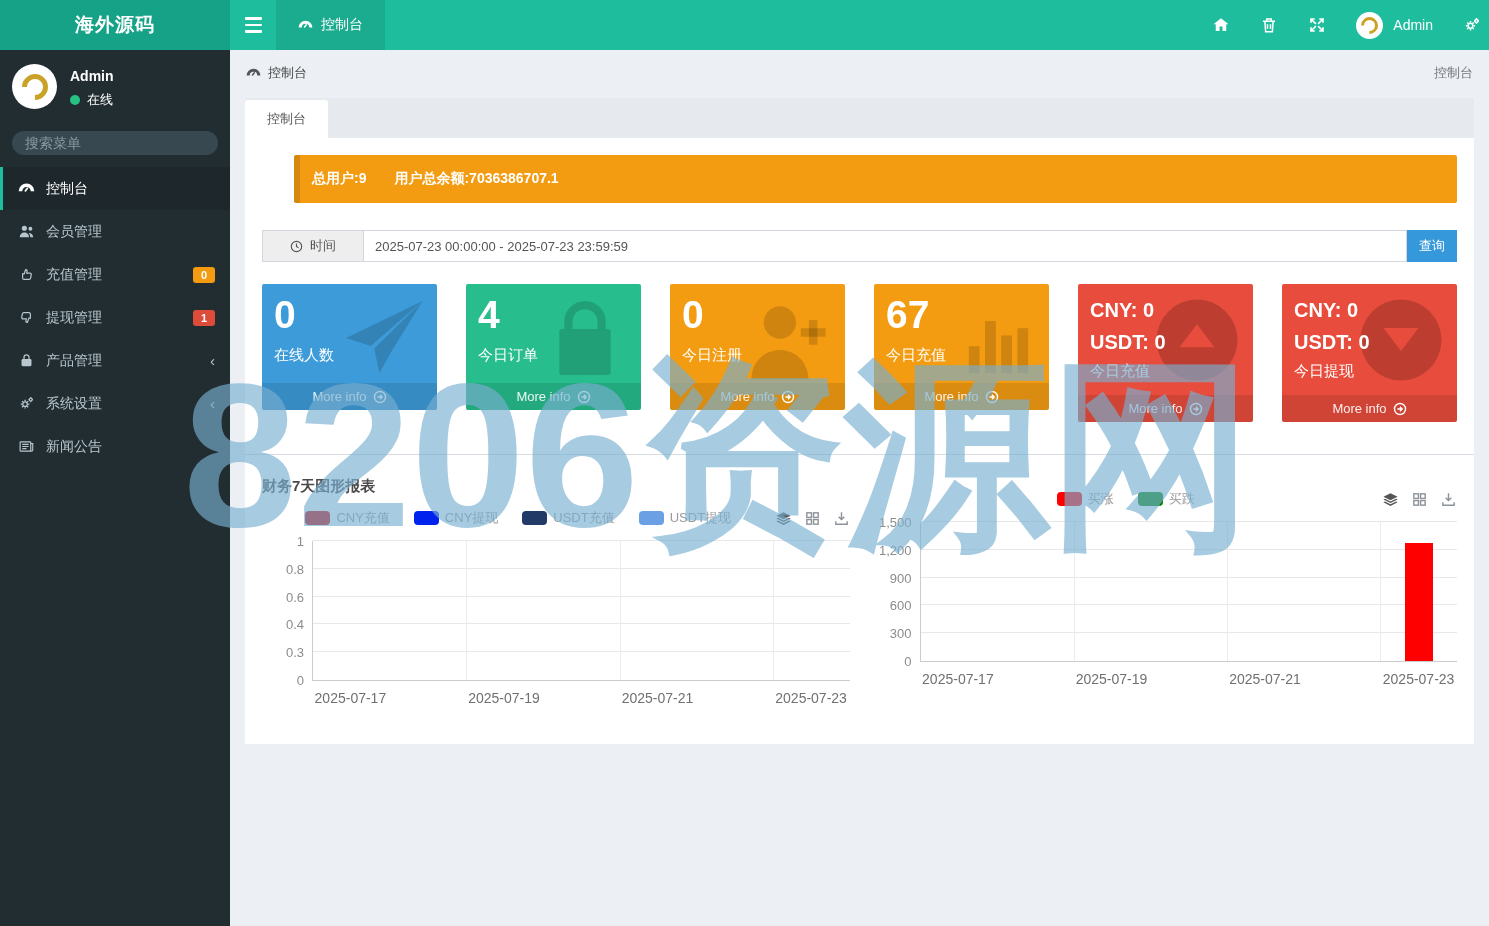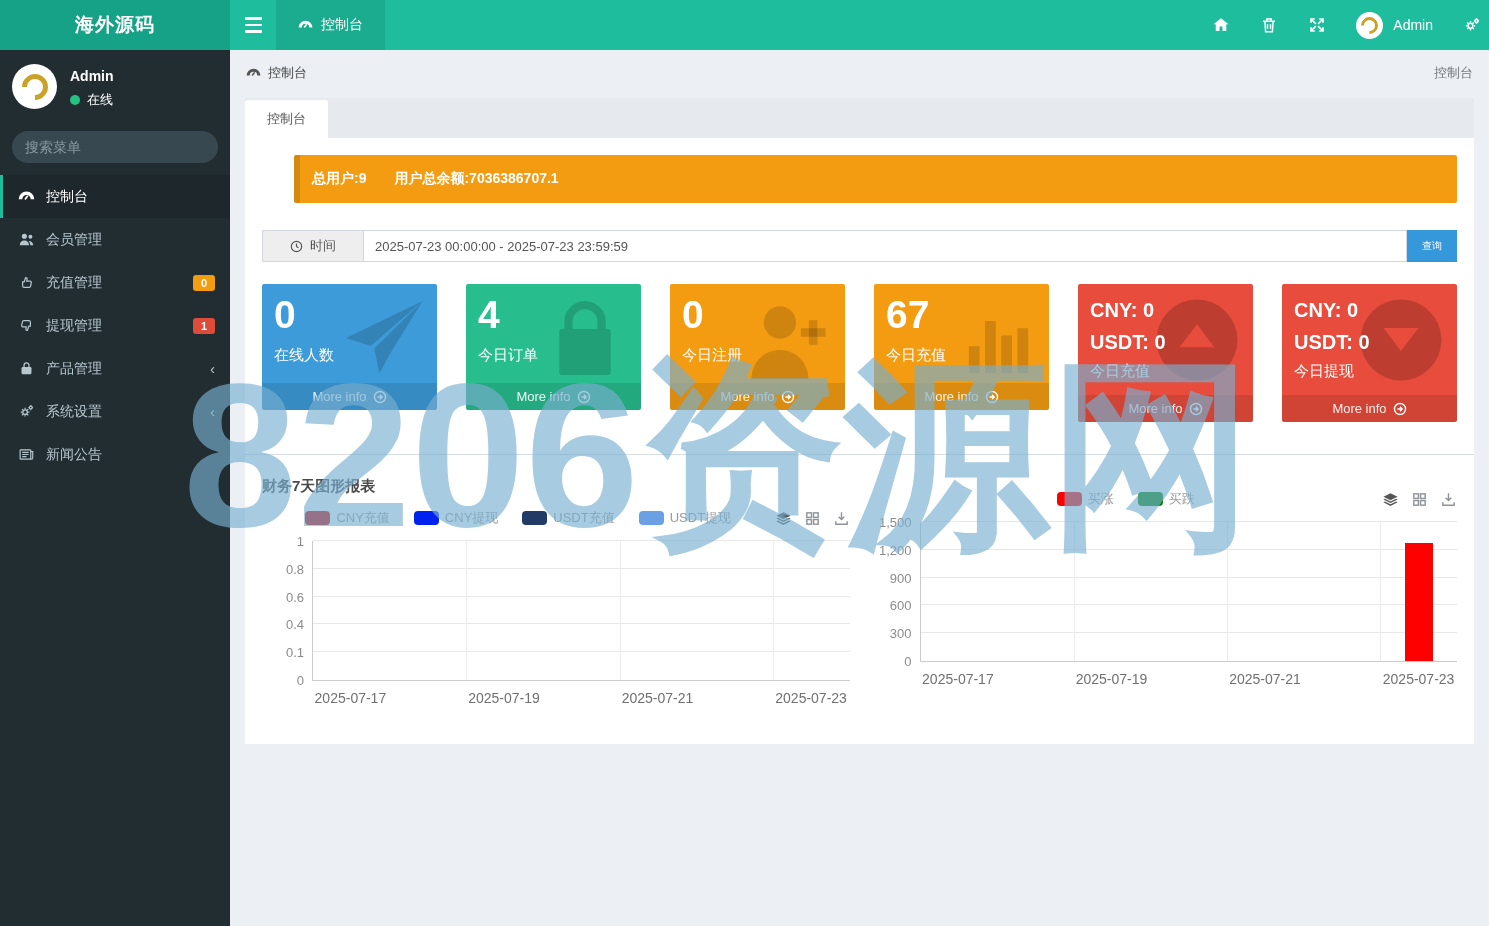--- a/index.html
+++ b/index.html
@@ -24,21 +24,21 @@
   .nav-user-name { font-size:14px; }
 
   
   .sidebar { position:fixed; top:50px; left:0; width:230px; bottom:0; background:#222d32; z-index:20; }
   .user-panel { display:flex; gap:13px; padding:14px 12px 16px; align-items:flex-start; }
   .user-avatar { width:45px; height:45px; border-radius:50%; background:#fff; display:flex; align-items:center; justify-content:center; flex:none; }
   .user-avatar-inner { width:26px; height:26px; border-radius:50%; border:5px solid #c9a227; border-left-color:transparent; transform:rotate(-45deg); }
   .user-name { color:#fff; font-weight:bold; font-size:14px; margin-top:4px; }
   .user-status { display:flex; align-items:center; gap:7px; color:#fff; font-size:13px; margin-top:7px; }
   .status-dot { width:10px; height:10px; border-radius:50%; background:#26c281; }
-  .sidebar-search { margin:6px 12px 12px; background:#374850; border-radius:16px; height:32px;
+  .sidebar-search { margin:6px 12px 12px; background:#374850; border-radius:16px; height:24px;
                     display:flex; align-items:center; padding:0 13px; }
   .sidebar-search input { flex:1; background:transparent; border:none; outline:none; color:#cfd8dc; font-size:14px; }
   .sidebar-search input::placeholder { color:#8a9aa3; }
   .search-ic { width:15px; height:15px; color:#8a9aa3; cursor:pointer; }
   .menu { list-style:none; }
   .menu li { height:43px; display:flex; align-items:center; gap:11px; padding:0 15px; color:#b8c7ce;
              font-size:14px; cursor:pointer; border-left:3px solid transparent; }
   .menu li.active { background:#1e282c; color:#fff; border-left-color:#1ebd9e; }
   .mi { width:17px; height:17px; flex:none; }
   .badge { margin-left:auto; min-width:22px; text-align:center; padding:2px 6px; border-radius:3px;
@@ -59,21 +59,21 @@
   .pane { background:#fff; padding:17px 17px 34px; }
 
   .alert-bar { background:#f39c12; border-left:6px solid #d4880c; color:#fff; font-weight:bold;
                font-size:14px; padding:15px 12px; display:flex; gap:28px; border-radius:2px;margin-left:32px; }
 
   .filter-row { margin-top:27px; display:flex; height:32px; }
   .addon { border:1px solid #d2d6de; border-right:none; background:#eee; color:#555; padding:0 27px;
            display:flex; align-items:center; gap:7px; font-size:13px; }
   .addon-ic { width:13px; height:13px; color:#555; }
   .filter-input { flex:1; border:1px solid #d2d6de; padding:0 11px; font-size:13px; color:#555; outline:none; }
-  .btn-search { width:50px; border:none; color:#fff; font-size:10px; cursor:pointer; }
+  .btn-search { width:50px; border:none; color:#fff; font-size:13px; cursor:pointer; }
 
   
   .stats { margin-top:22px; display:grid; grid-template-columns:repeat(6,1fr); gap:29px; align-items:start; }
   .small-box { position:relative; color:#fff; border-radius:2px; overflow:hidden; display:flex; flex-direction:column; min-height:126px; }
   .sb-body { padding:10px 12px 14px; flex:1; position:relative; z-index:1; }
   .sb-number { font-size:39px; font-weight:bold; line-height:1.1; }
   .sb-label { font-size:15px; margin-top:9px; }
   .sb-line { font-size:20px; font-weight:bold; line-height:1.6; }
   .sb-ghost { position:absolute; right:10px; top:10px; z-index:0; color:rgba(0,0,0,0.15); }
   .sb-footer { position:relative; z-index:1; background:rgba(0,0,0,0.1); text-align:center; padding:6px 0;
@@ -413,21 +413,21 @@
               </svg>
               <svg class="tb-ic" viewBox="0 0 24 24" fill="none" stroke="currentColor" stroke-width="2">
                 <path d="M12 3v10M8 9.5 12 13.5 16 9.5M4 16v4h16v-4"></path>
               </svg>
             </div>
           </div>
           <div class="plot-wrap">
             <div class="plot">
                 <div class="ylab" style="bottom: 0%;">0</div>
                 <div class="hgrid" style="bottom: 20%;"></div>
-                <div class="ylab" style="bottom: 20%;">0.1</div>
+                <div class="ylab" style="bottom: 20%;">0.3</div>
                 <div class="hgrid" style="bottom: 40%;"></div>
                 <div class="ylab" style="bottom: 40%;">0.4</div>
                 <div class="hgrid" style="bottom: 60%;"></div>
                 <div class="ylab" style="bottom: 60%;">0.6</div>
                 <div class="hgrid" style="bottom: 80%;"></div>
                 <div class="ylab" style="bottom: 80%;">0.8</div>
                 <div class="hgrid" style="bottom: 100%;"></div>
                 <div class="ylab" style="bottom: 100%;">1</div>
                 <div class="vgrid" style="left: 28.5714%;"></div>
                 <div class="vgrid" style="left: 57.1429%;"></div>

